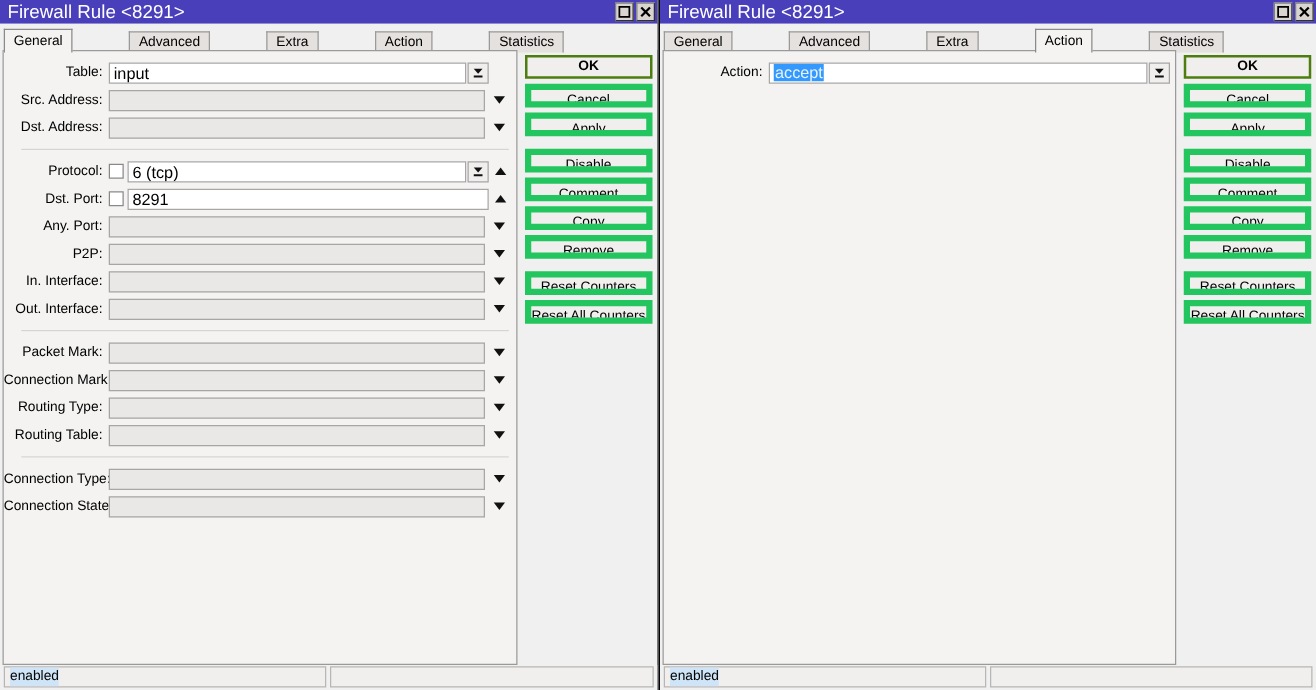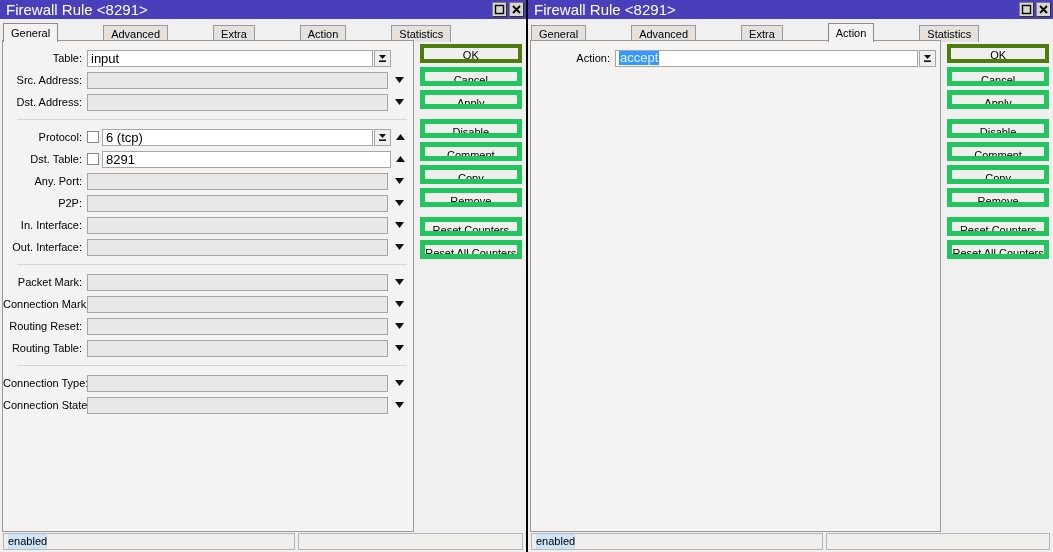--- a/index.html
+++ b/index.html
@@ -126,22 +126,23 @@
     text-align: center;
     font-size: 11px;
     background: #f0efee;
     border: 5px solid #22c55e;
     margin-bottom: 4px;
     color: #000;
     white-space: nowrap;
     overflow: hidden;
   }
   .btn.focus {
-    border: 4px solid #4d7c0f;
+    border: 2px solid #4d7c0f;
     line-height: 15px;
+    font-weight: bold;
   }
   .btn.gap-top { margin-top: 6px; }
 
   
   .form { padding-top: 6px; }
   .row {
     display: flex;
     align-items: center;
     height: 22px;
     padding-right: 4px;
@@ -223,21 +224,21 @@
   }
   .status-cell {
     border: 1px solid #b8b6b4;
     background: #f0efee;
     display: flex;
     align-items: center;
     padding: 0 4px;
     font-size: 11px;
     line-height: 15px;
   }
-  .status-cell.first { width: 292px; flex: 0 0 auto; }
+  .status-cell.first { width: 258px; flex: 0 0 auto; }
   .status-cell.second { flex: 1 1 auto; }
   .status-text .hl { background: #cfe4f7; }
 </style>
 </head>
 <body>
 
 <div class="desktop">
     <div class="window left">
       <div class="titlebar">
         <div class="titlebar-text">Firewall Rule &lt;8291&gt;</div>
@@ -312,21 +313,21 @@
                   <rect x="2" y="7.4" width="7" height="1.6" fill="#111"></rect>
                 </svg>
               </div>
               <div class="spin">
                 <svg width="11" height="8" viewBox="0 0 11 8">
                   <path d="M1 7 L10 7 L5.5 1 Z" fill="#111"></path>
                 </svg>
               </div>
             </div>
             <div class="row">
-              <div class="label">Dst. Table:</div>
+              <div class="label">Dst. Port:</div>
               <div class="cb"></div>
               <div class="field enabled">
                 <span>8291</span>
               </div>
               <div class="spin">
                 <svg width="11" height="8" viewBox="0 0 11 8">
                   <path d="M1 7 L10 7 L5.5 1 Z" fill="#111"></path>
                 </svg>
               </div>
             </div>
@@ -391,21 +392,21 @@
               <div class="field">
                 <span></span>
               </div>
               <div class="ddplain">
                 <svg width="11" height="8" viewBox="0 0 11 8">
                   <path d="M1 1 L10 1 L5.5 7 Z" fill="#111"></path>
                 </svg>
               </div>
             </div>
             <div class="row">
-              <div class="label">Routing Reset:</div>
+              <div class="label">Routing Type:</div>
               <div class="field">
                 <span></span>
               </div>
               <div class="ddplain">
                 <svg width="11" height="8" viewBox="0 0 11 8">
                   <path d="M1 1 L10 1 L5.5 7 Z" fill="#111"></path>
                 </svg>
               </div>
             </div>
             <div class="row">

